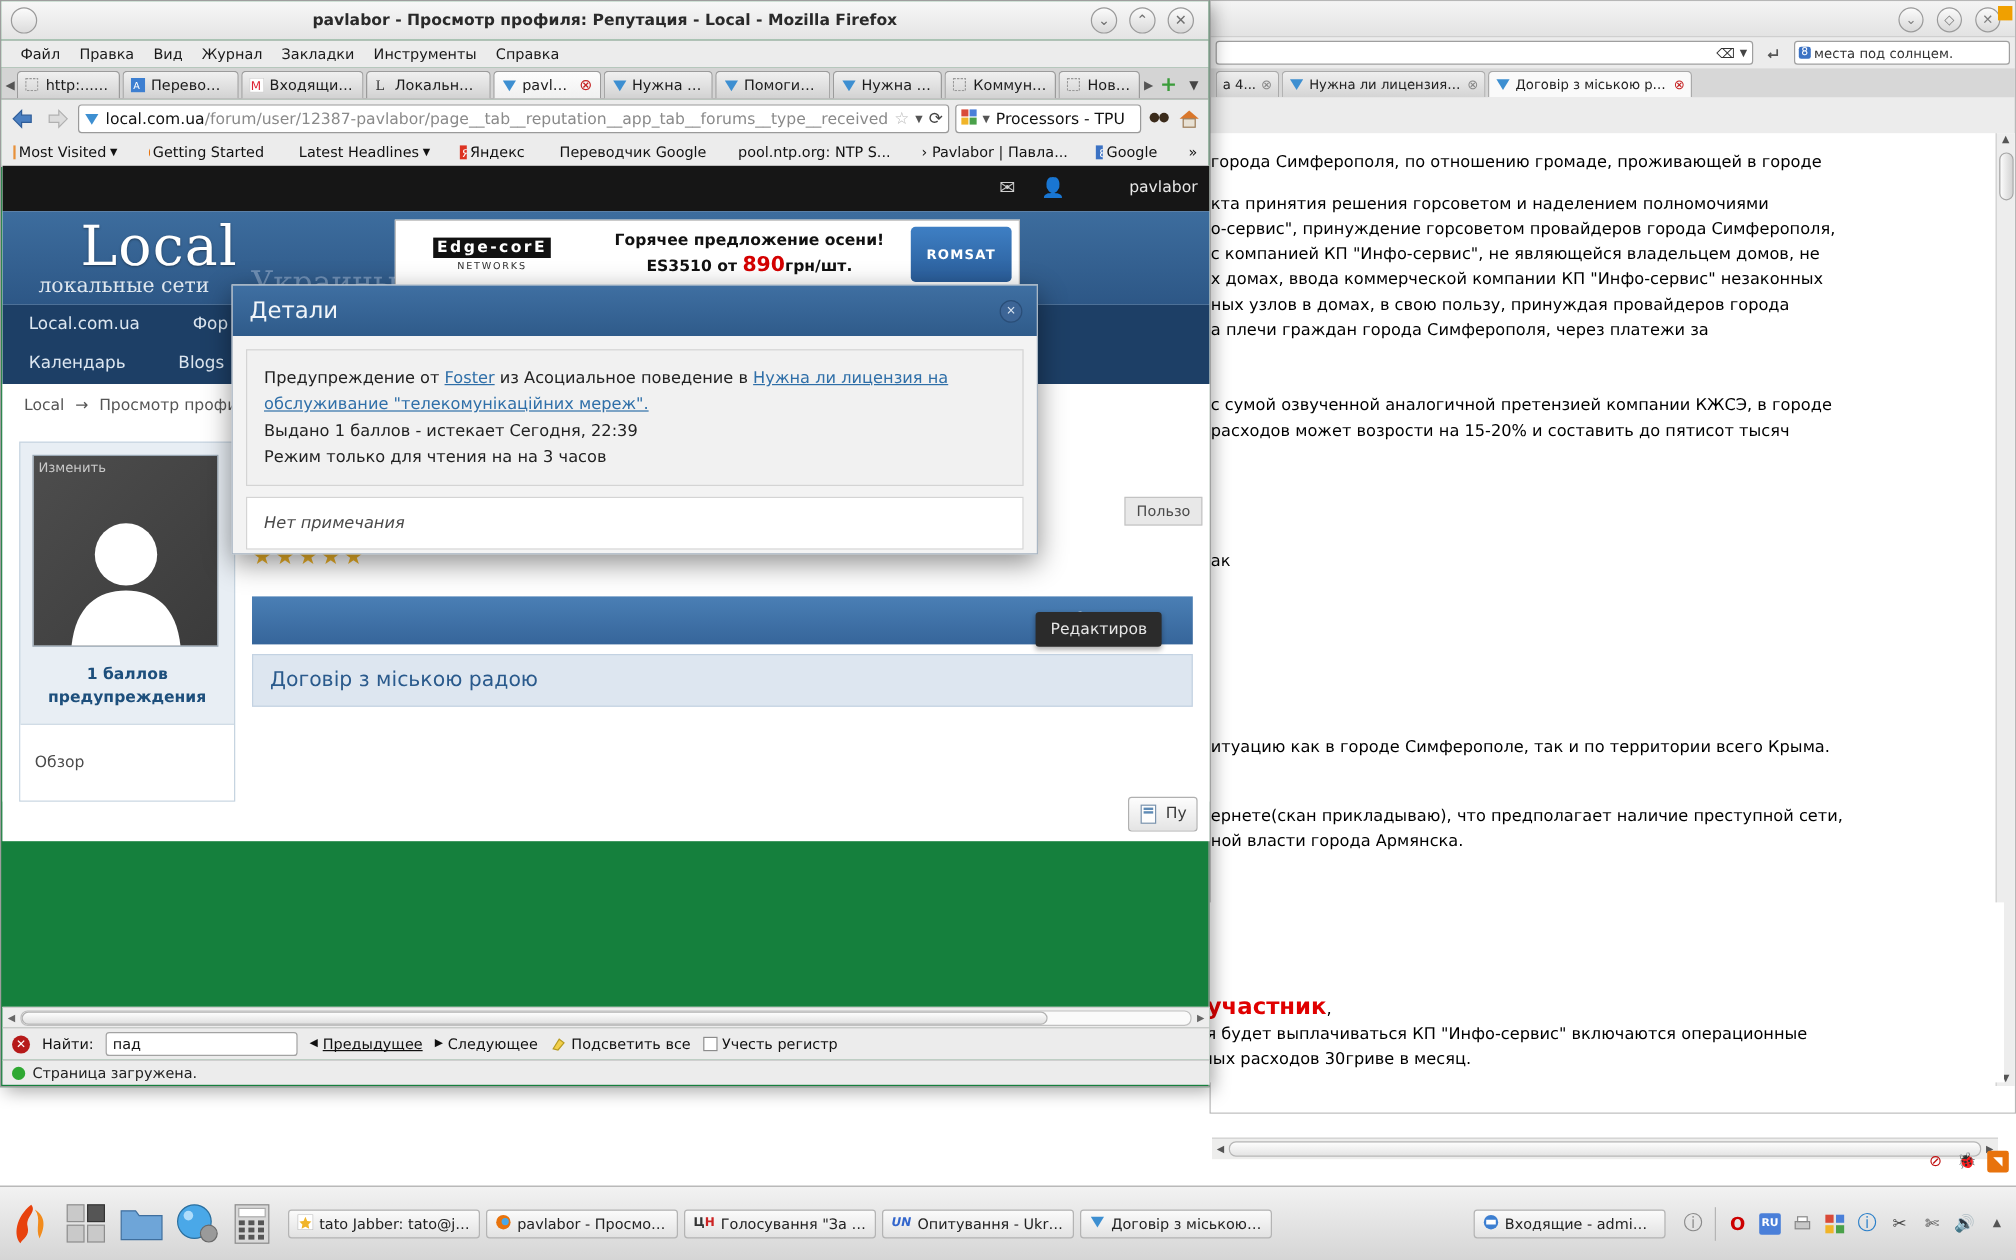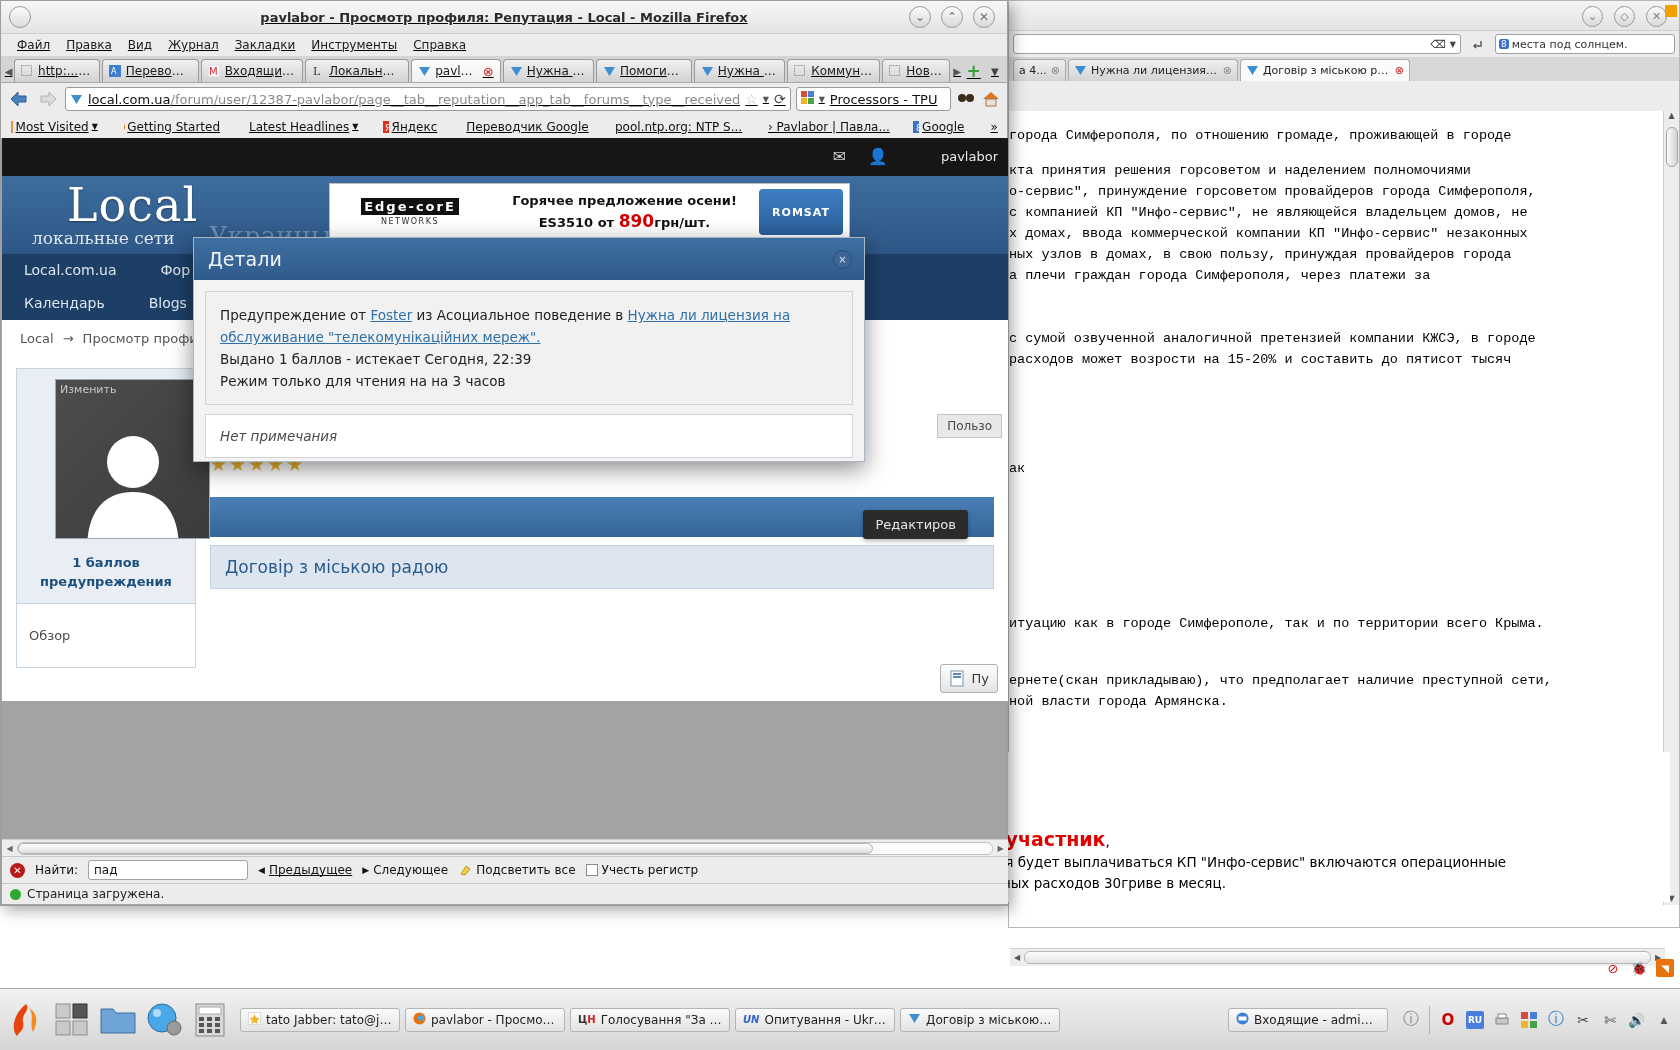--- a/index.html
+++ b/index.html
@@ -29,33 +29,32 @@
       display:flex; align-items:center; justify-content:flex-end; padding-right:4px; gap:4px; }
   .backwin-search { width:180px; height:20px; background:#fff; border:1px solid #9f9f9f; border-radius:3px;
       display:flex; align-items:center; padding:0 3px; gap:3px; font-size:11px; color:#333; overflow:hidden; white-space:nowrap;}
   .backwin-tabs { height:24px; background:#d7d7d7; display:flex; align-items:flex-end; padding-left:4px; }
   .btab { height:22px; background:linear-gradient(to bottom,#efefef,#d4d4d4);
     border:1px solid #aaa; border-bottom:none; border-radius:4px 4px 0 0; margin-right:2px;
     display:flex; align-items:center; gap:4px; padding:0 5px; font-size:11px; color:#222;
     max-width:170px; overflow:hidden; white-space:nowrap; }
   .btab.active { background:#fafafa; }
   .backwin-content { position:absolute; left:0; top:110px; right:0; bottom:0; background:#fff;
-    overflow:hidden; padding:6px 18px 0 0; font-size:13.5px; line-height:21px; color:#000;font-family:Liberation Mono, monospace; }
+    overflow:hidden; padding:6px 18px 0 0; font-size:13.5px; line-height:21px; color:#000; }
   .backwin-content p { margin-bottom: 14px; white-space:nowrap; }
   .backwin-vscroll { position:absolute; right:0; top:110px; width:16px; bottom:22px; background:#ededed;
     border-left:1px solid #cfcfcf; }
   .backwin-vthumb { position:absolute; left:2px; top:4px; width:12px; height:40px;
     background:linear-gradient(to right,#fcfcfc,#d2d2d2); border:1px solid #a5a5a5; border-radius:6px; }
 
   
   .ffwin {
     position:absolute; left:0; top:0; width:1008px; height:906px;
-    background:#a3a3a3; border:1px solid #9d9d9d;
+    background:#15803d; border:1px solid #9d9d9d;
     box-shadow: 4px 4px 14px rgba(0,0,0,0.35);
-    text-decoration: underline;
   }
   .ff-titlebar { height:33px; background:linear-gradient(to bottom,#f7f7f7,#e4e4e4);
     border-bottom:1px solid #cdcdcd; position:relative; display:flex; align-items:center; }
   .ff-title { flex:1; text-align:center; font-size:13px; font-weight:bold; color:#2a2a2a; }
   .ff-menu-ico { position:absolute; left:8px; top:5px; width:22px; height:22px; border-radius:50%;
     background:linear-gradient(to bottom,#fbfbfb,#dcdcdc); border:1px solid #9a9a9a; }
   .ff-ctl { position:absolute; top:5px; width:22px; height:22px; border-radius:50%;
     background:linear-gradient(to bottom,#fbfbfb,#d9d9d9); border:1px solid #9a9a9a;
     color:#6f6f6f; font-size:12px; text-align:center; line-height:20px; }
 
@@ -117,21 +116,21 @@
     border-radius:4px; color:#fff; font-size:11px; font-weight:bold; display:flex;
     align-items:center; justify-content:center; letter-spacing:1px; }
   .site-nav { background:#1d3f66; }
   .site-nav-row { display:flex; height:33px; }
   .site-nav-row a { color:#dce6f0; font-size:14px; padding:8px 22px; display:block; white-space:nowrap; }
   .breadcrumb { height:36px; display:flex; align-items:center; padding-left:18px;
     font-size:13px; color:#555; gap:9px; background:#fff; }
   .profile-wrap { display:flex; padding:12px 14px 0 14px; gap:14px; background:#fff; }
   .pcol-left { width:180px; background:#e8eef4; border:1px solid #c6d4e0; padding:10px; }
   .avatar { width:155px; height:160px; background:linear-gradient(135deg,#4d4d4d,#3b3b3b); position:relative;
-    border:1px solid #9aa8b4; overflow:hidden;margin-left:28px; }
+    border:1px solid #9aa8b4; overflow:hidden; }
   .avatar .chg { position:absolute; top:3px; left:4px; color:#c9c9c9; font-size:11px; }
   .avatar .silhouette { position:absolute; left:50%; bottom:-12px; transform:translateX(-50%);
     width:120px; height:120px; }
   .pts { text-align:center; margin-top:14px; color:#1d4f7c; font-weight:bold; font-size:13px; line-height:19px; }
   .pcol-left .tabbox { margin:12px -10px -10px -10px; background:#fff; border-top:1px solid #c6d4e0; }
   .pcol-left .tabbox div { padding:24px 12px; color:#4b4b4b; font-size:13px; }
   .pcol-right { flex:1; }
   .uname-big { font-size:27px; color:#333; }
   .reg { font-size:14px; color:#444; margin-top:3px; }
   .badges { margin-top:7px; display:flex; align-items:center; gap:7px; }

